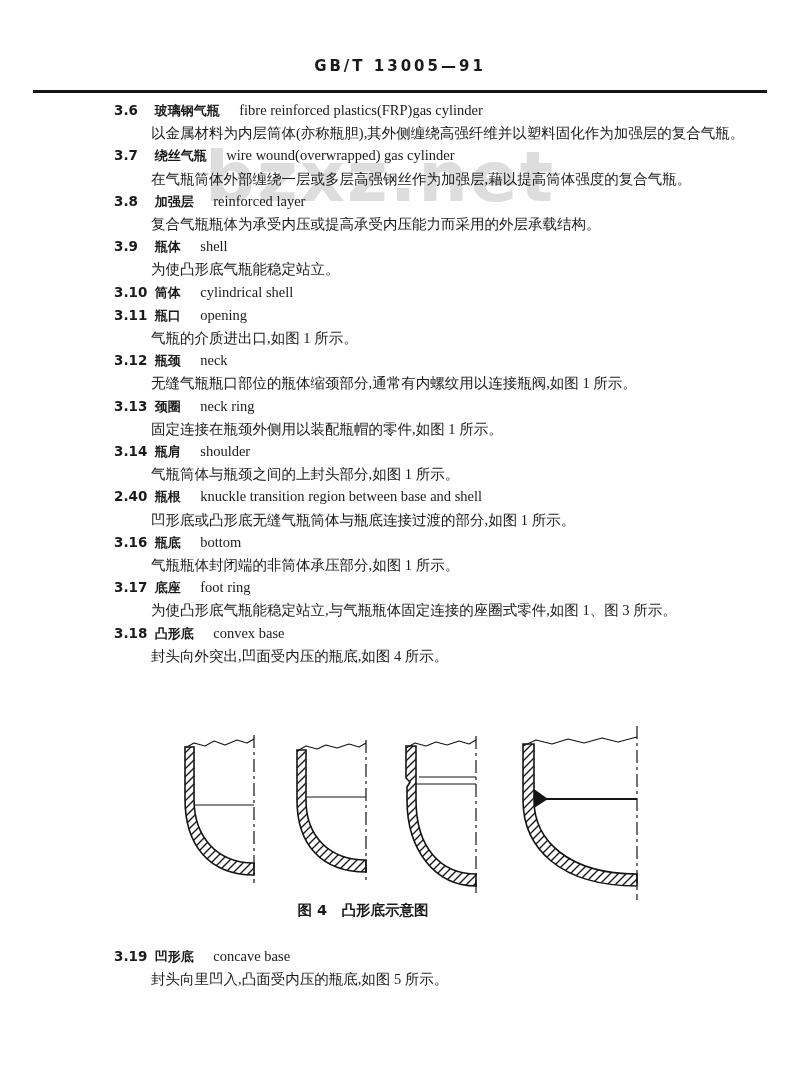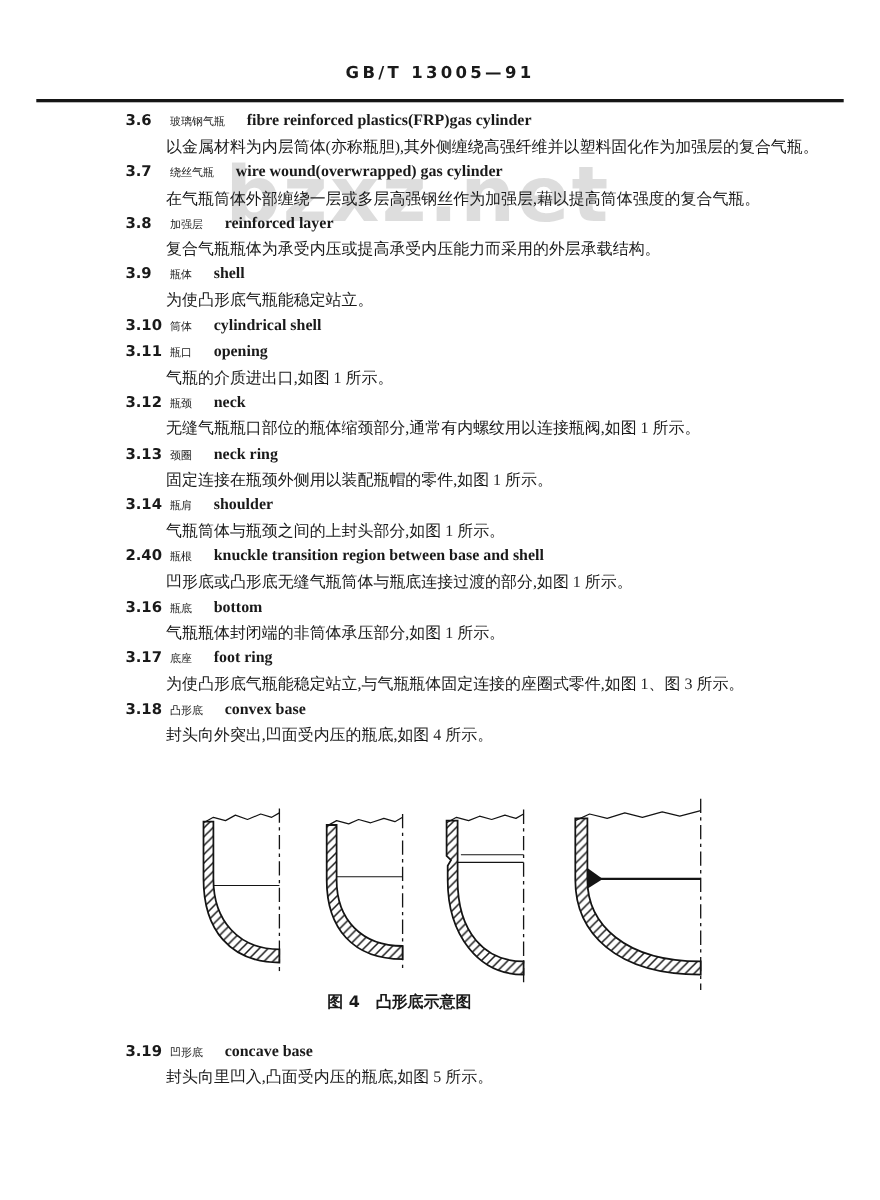--- a/index.html
+++ b/index.html
@@ -29,22 +29,22 @@
   }
   #entries-before{top:99px;}
   #entries-after{top:926px;margin-top:19px;}
   .intro{padding-left:37px;}
   .term-line{white-space:nowrap;}
   .num{
     display:inline-block;min-width:37px;
     font-family:"DejaVu Sans","Liberation Sans",sans-serif;
     font-weight:700;font-size:13.5px;
   }
-  .term-zh{font-weight:400;margin-right:16px;font-family:"DejaVu Sans","Liberation Sans",sans-serif;font-size:10px;text-align:right;}
-  .term-en{font-family:"Liberation Serif","DejaVu Serif",serif;font-weight:700;}
+  .term-zh{font-weight:700;margin-right:16px;font-family:"DejaVu Sans","Liberation Sans",sans-serif;font-size:13px;text-align:right;}
+  .term-en{font-family:"Liberation Serif","DejaVu Serif",serif;font-weight:400;}
   .def-line{padding-left:37px;}
   .figure-caption{
     position:absolute;top:901px;left:0;width:726px;text-align:center;
     font-weight:700;font-size:14.5px;z-index:1;
     font-family:"DejaVu Sans","Liberation Sans",sans-serif;
   }
   svg.drawing{position:absolute;z-index:1;}
   #d1{left:181px;top:733px;}
   #d2{left:293px;top:740px;}
   #d3{left:401px;top:734px;}

